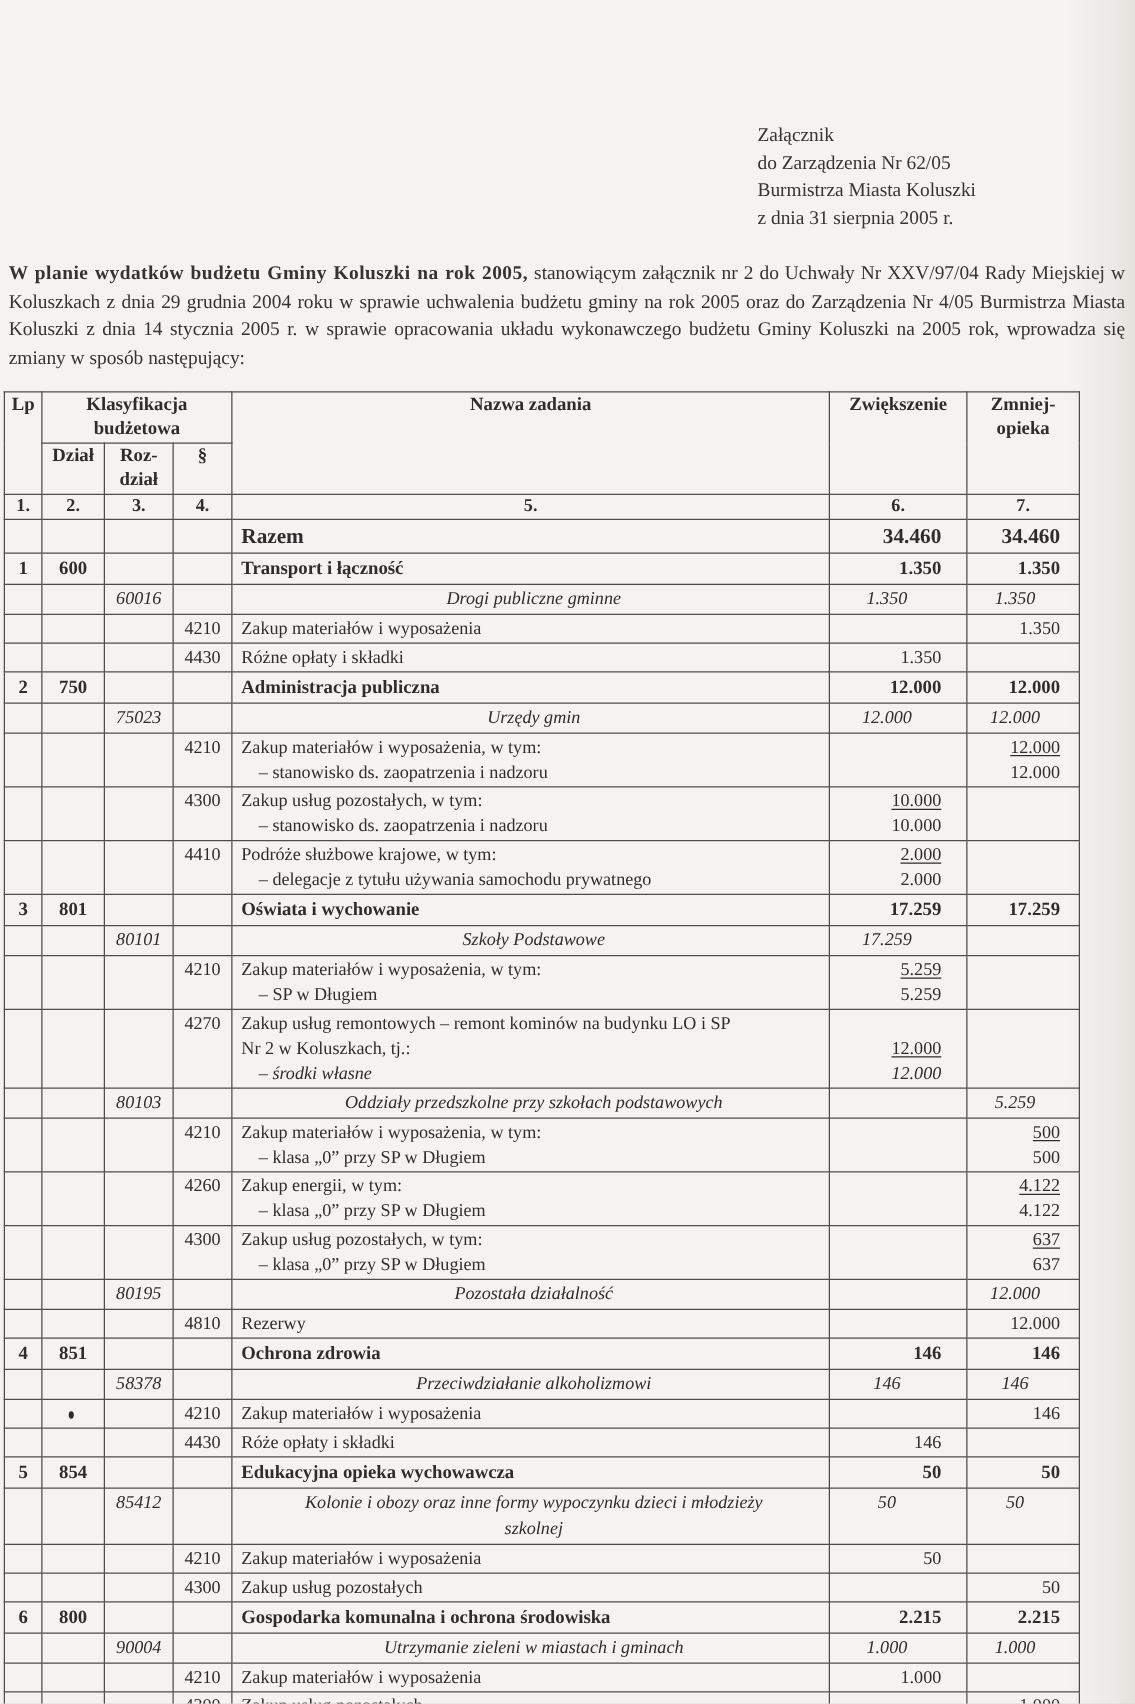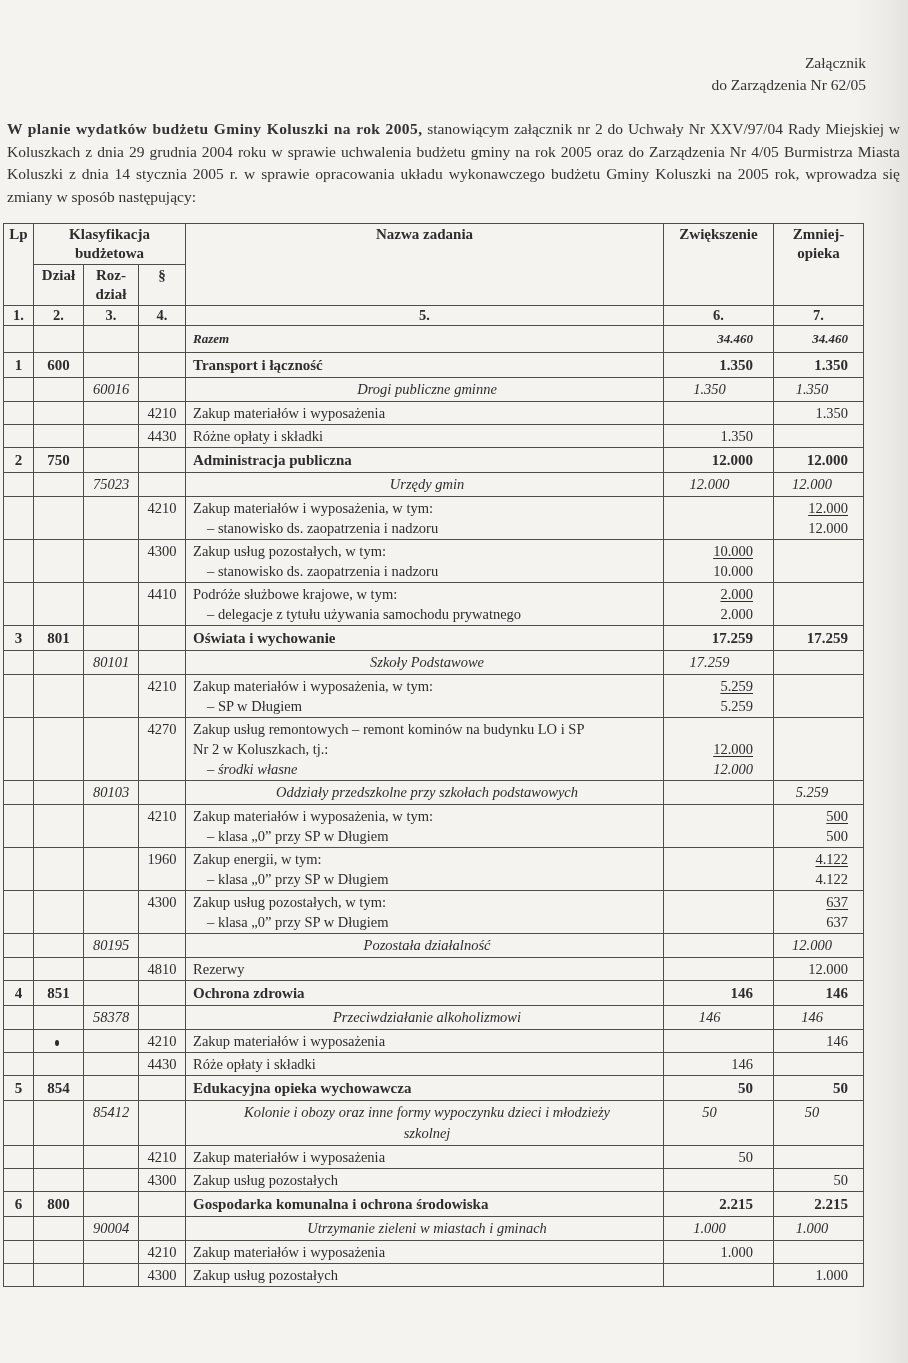--- a/index.html
+++ b/index.html
@@ -7,23 +7,23 @@
     position:relative;
     width:908px;height:1363px;
     box-sizing:border-box;
     margin:0;
     background:linear-gradient(90deg,#f4f3f0 0%,#f4f3f0 94%,#eceae6 98%,#e4e2dd 100%);
     font-family:"Liberation Serif","DejaVu Serif",serif;
     color:#2f2f2f;
     overflow:hidden;
   }
   .corner-note{
-    padding-top:52px;
+    padding-top:98px;
     margin-right:42px;
-    text-align:right;
+    text-align:left;
     margin-left:auto;
     width:260px;
     font-size:15.5px;
     line-height:22px;
     color:#343434;
   }
   .intro{
     margin:22px 8px 0 7px;
     font-size:15.5px;
     line-height:22.5px;
@@ -55,21 +55,21 @@
     padding:2px;
   }
   th.lp-h{vertical-align:top;padding-top:4px;}
   th.nums{font-size:14.5px;padding:1px;line-height:17px;}
   .ln{line-height:20px;min-height:20px;white-space:nowrap;}
   .c-name .ln{padding-left:5px;}
   .c-lp,.c-dzial,.c-rozdzial,.c-par{text-align:center;}
   .c-inc,.c-dec{text-align:right;}
   .c-inc .ln{padding-right:18px;}
   .c-dec .ln{padding-right:13px;}
-  tr.r-total td{font-weight:bold;font-size:13px;font-style:italic;}
+  tr.r-total td{font-weight:bold;font-size:17px;}
   tr.r-total .ln{line-height:24px;min-height:24px;}
   tr.r-section td{font-weight:bold;font-size:15px;}
   tr.r-section .ln{line-height:22px;min-height:22px;}
   tr.r-chapter td{font-style:italic;text-align:center;}
   tr.r-chapter .ln{line-height:21px;min-height:21px;}
   .un{text-decoration:underline;text-underline-offset:2px;}
   .it{font-style:italic;}
   .ind{padding-left:16px;}
   .c-name .ind{padding-left:19px;}
   .ink-dot{
@@ -78,20 +78,22 @@
   }
 </style>
 </head>
 <body>
 
 <div class="page">
 
   <div class="corner-note">
     <div>Załącznik</div>
     <div>do Zarządzenia Nr 62/05</div>
+    <div>Burmistrza Miasta Koluszki</div>
+    <div>z dnia 31 sierpnia 2005 r.</div>
   </div>
 
   <p class="intro"><b>W planie wydatków budżetu Gminy Koluszki na rok 2005,</b><span> stanowiącym załącznik nr 2 do Uchwały Nr XXV/97/04 Rady Miejskiej w Koluszkach z dnia 29 grudnia 2004 roku  w sprawie uchwalenia budżetu gminy na rok 2005 oraz do Zarządzenia Nr 4/05 Burmistrza Miasta Koluszki z dnia 14 stycznia 2005 r. w sprawie opracowania układu wykonawczego budżetu Gminy Koluszki na 2005 rok, wprowadza się  zmiany w sposób następujący:</span></p>
 
   <table class="budget">
     <colgroup>
       <col style="width:30px">
         <col style="width:50px">
         <col style="width:55px">
         <col style="width:47px">
@@ -515,21 +517,21 @@
           <td class="c-lp">
             <div class="ln">&nbsp;</div>
           </td>
           <td class="c-dzial">
             <div class="ln">&nbsp;</div>
           </td>
           <td class="c-rozdzial">
             <div class="ln">&nbsp;</div>
           </td>
           <td class="c-par">
-            <div class="ln">1960</div>
+            <div class="ln">4260</div>
           </td>
           <td class="c-name">
             <div class="ln">Zakup energii, w tym:</div>
             <div class="ln ind">– klasa „0” przy SP w Długiem</div>
           </td>
           <td class="c-inc">
             <div class="ln">&nbsp;</div>
           </td>
           <td class="c-dec">
             <div class="ln un">4.122</div>

